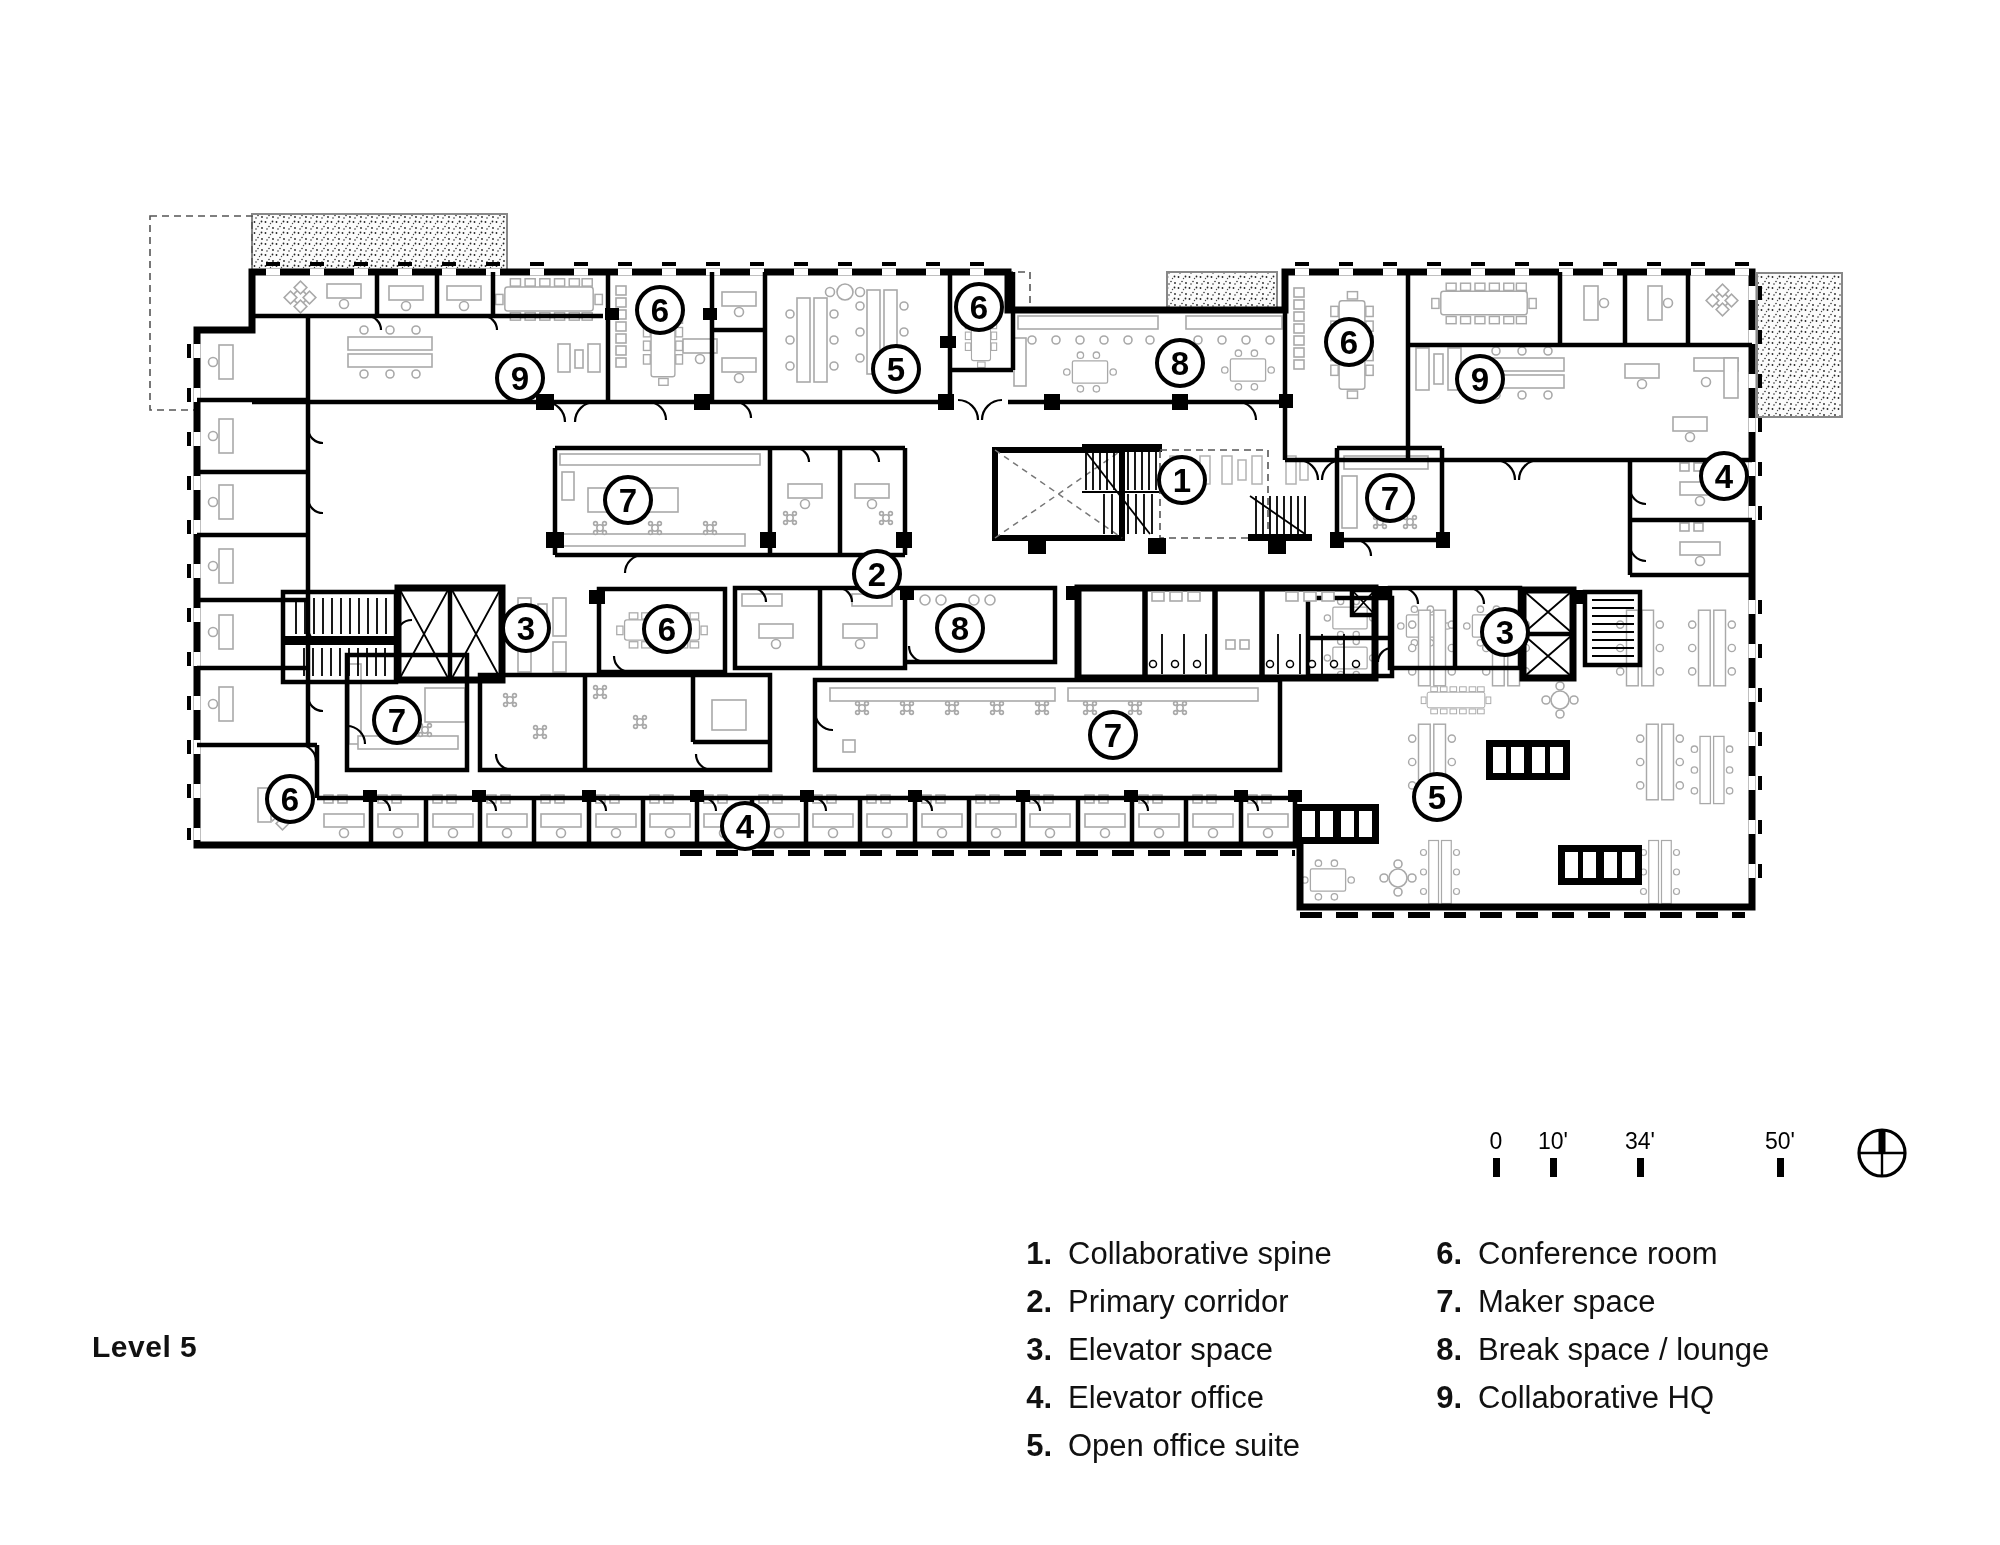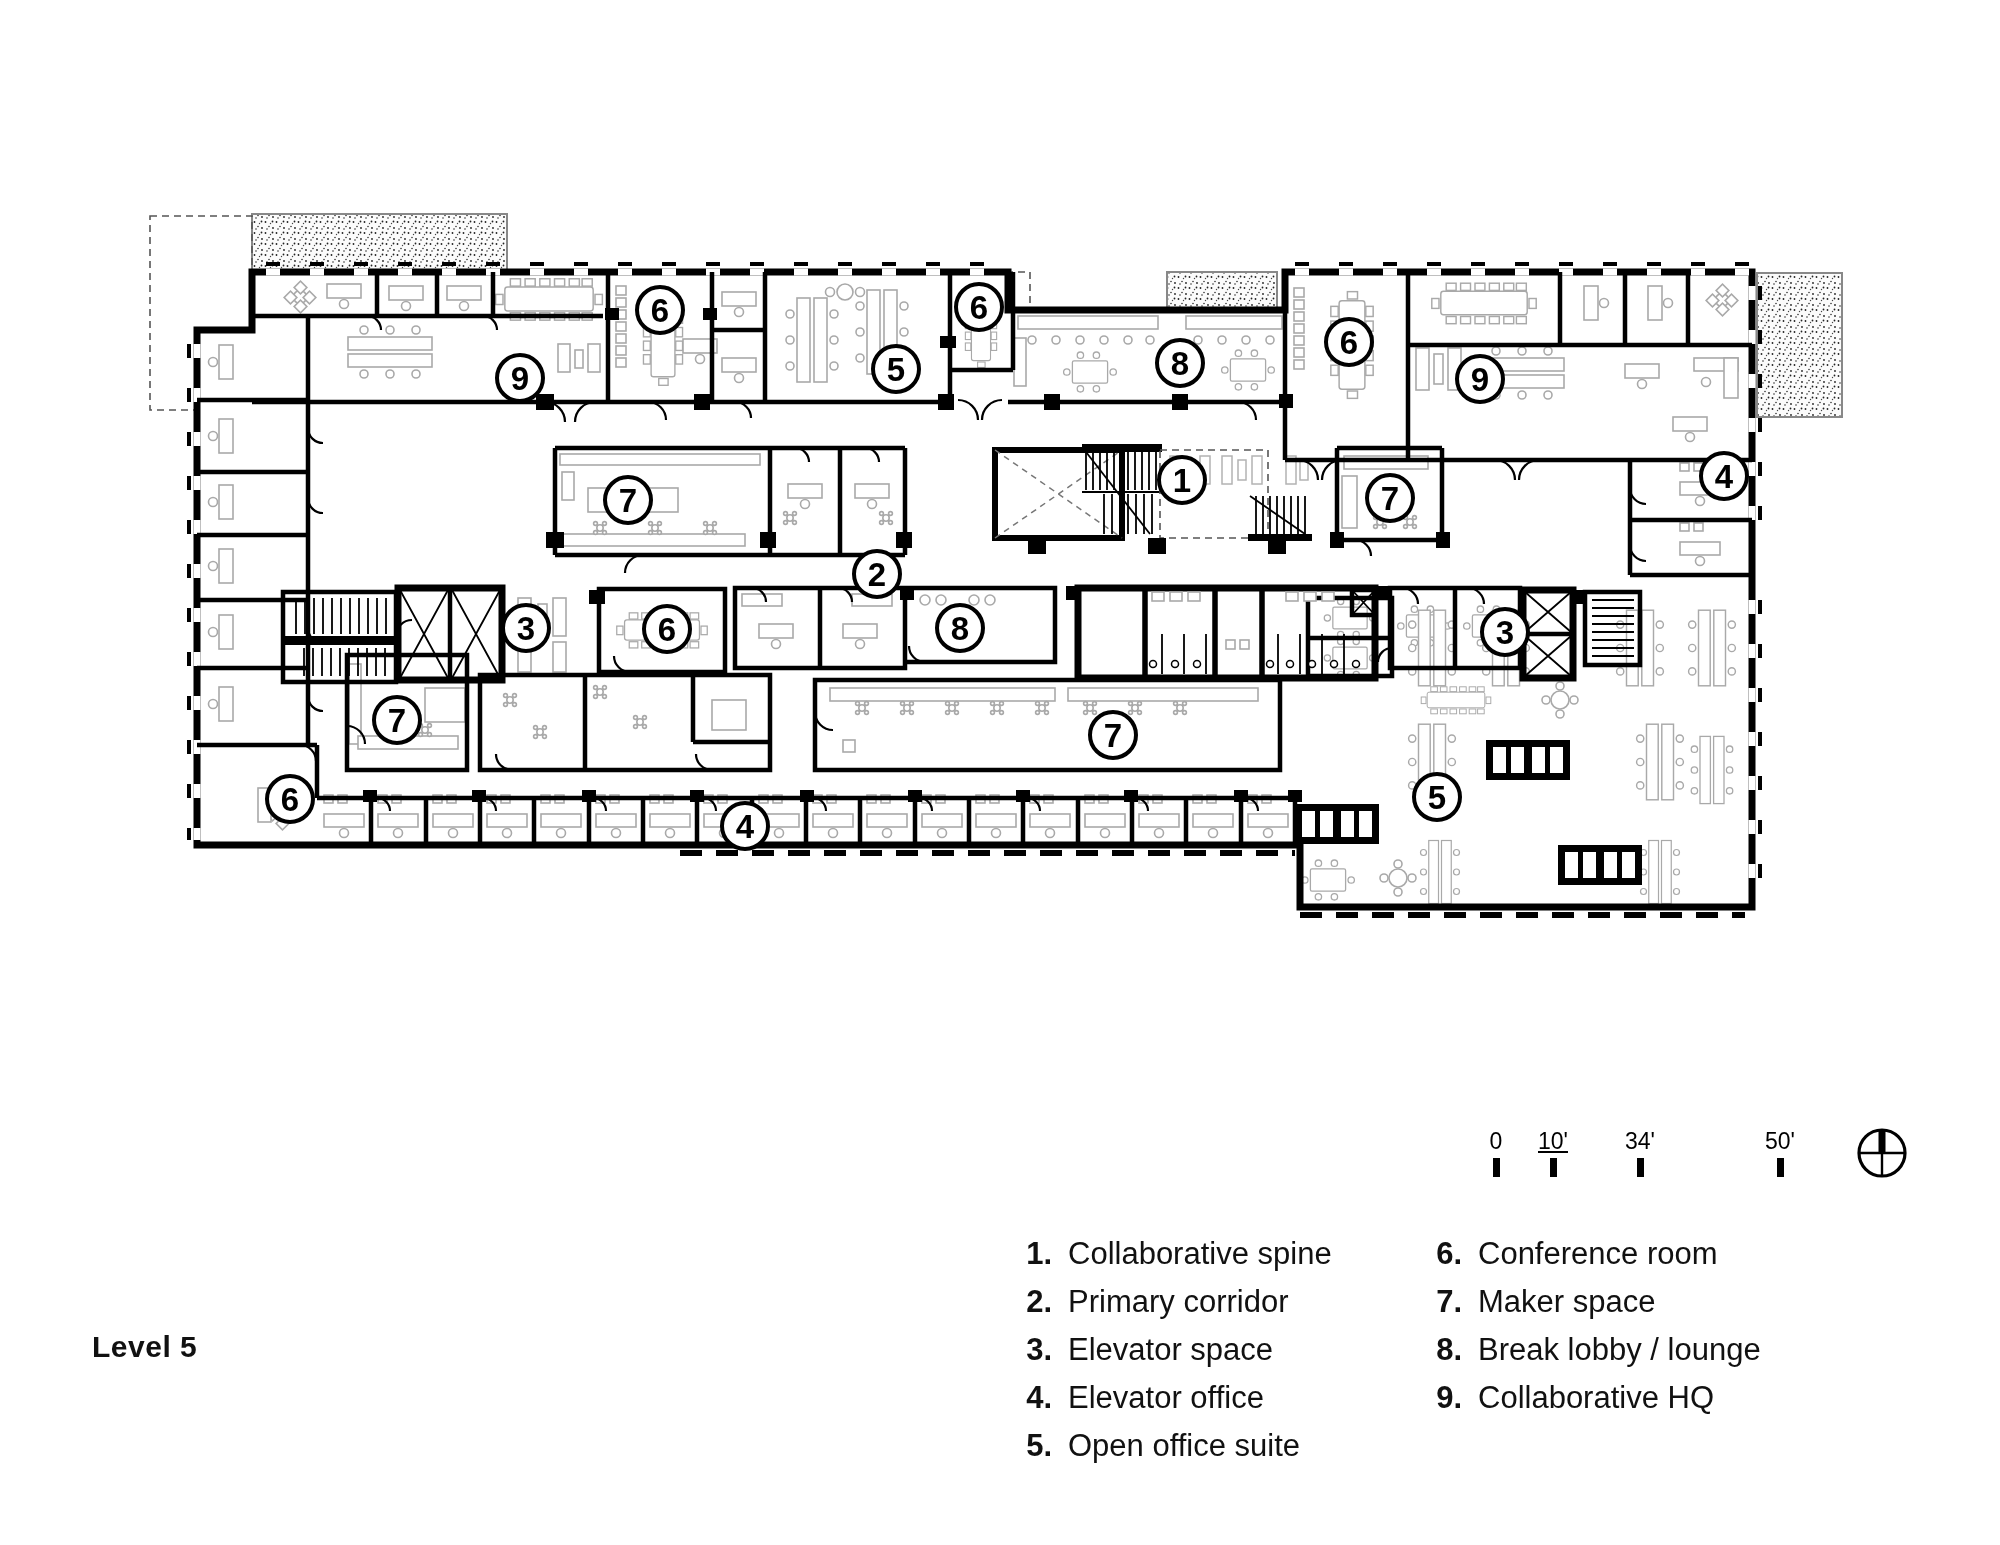--- a/index.html
+++ b/index.html
@@ -625,32 +625,32 @@
       <div class="legend-row">
         <span class="legend-num">6.</span>
         <span class="legend-label">Conference room</span>
       </div>
       <div class="legend-row">
         <span class="legend-num">7.</span>
         <span class="legend-label">Maker space</span>
       </div>
       <div class="legend-row">
         <span class="legend-num">8.</span>
-        <span class="legend-label">Break lobby / lounge</span>
+        <span class="legend-label">Break space / lounge</span>
       </div>
       <div class="legend-row">
         <span class="legend-num">9.</span>
         <span class="legend-label">Collaborative HQ</span>
       </div>
     </div>
 
 <div class="scalebar" id="scalebar">
       <div class="scale-label" style="left: 1496px;">0</div>
       <div class="scale-tick" style="left: 1496px;"></div>
-      <div class="scale-label" style="left: 1553px; text-decoration: underline;">10'</div>
+      <div class="scale-label" style="left: 1553px;">10'</div>
       <div class="scale-tick" style="left: 1553px;"></div>
       <div class="scale-label" style="left: 1640px;">34'</div>
       <div class="scale-tick" style="left: 1640px;"></div>
       <div class="scale-label" style="left: 1780px; text-align: center;">50'</div>
       <div class="scale-tick" style="left: 1780px;"></div>
     </div>
 
 <div class="compass">
   <svg width="54" height="54" viewBox="0 0 54 54">
     <circle cx="27" cy="27" r="23" fill="none" stroke="#000" stroke-width="3.2"></circle>

